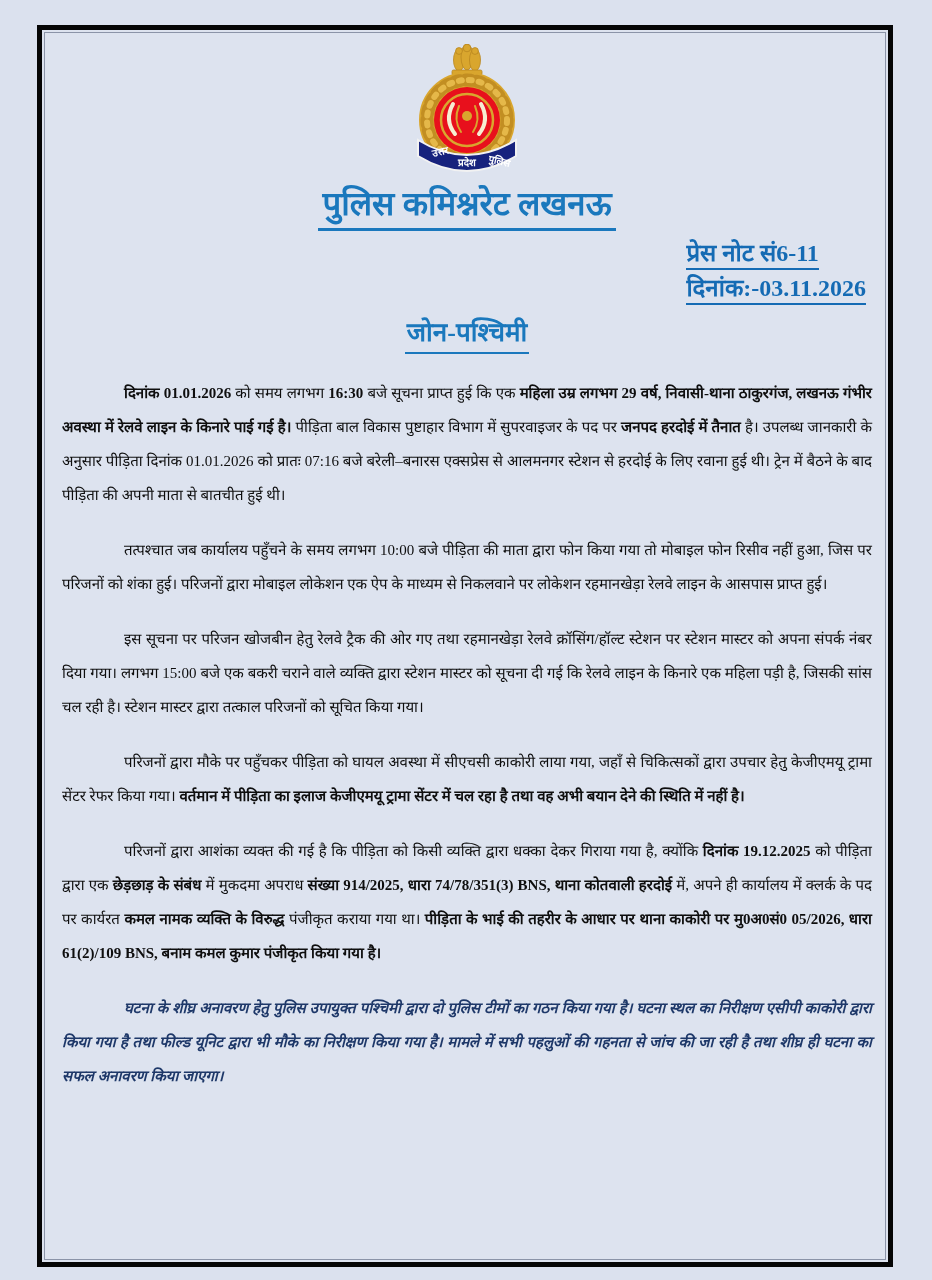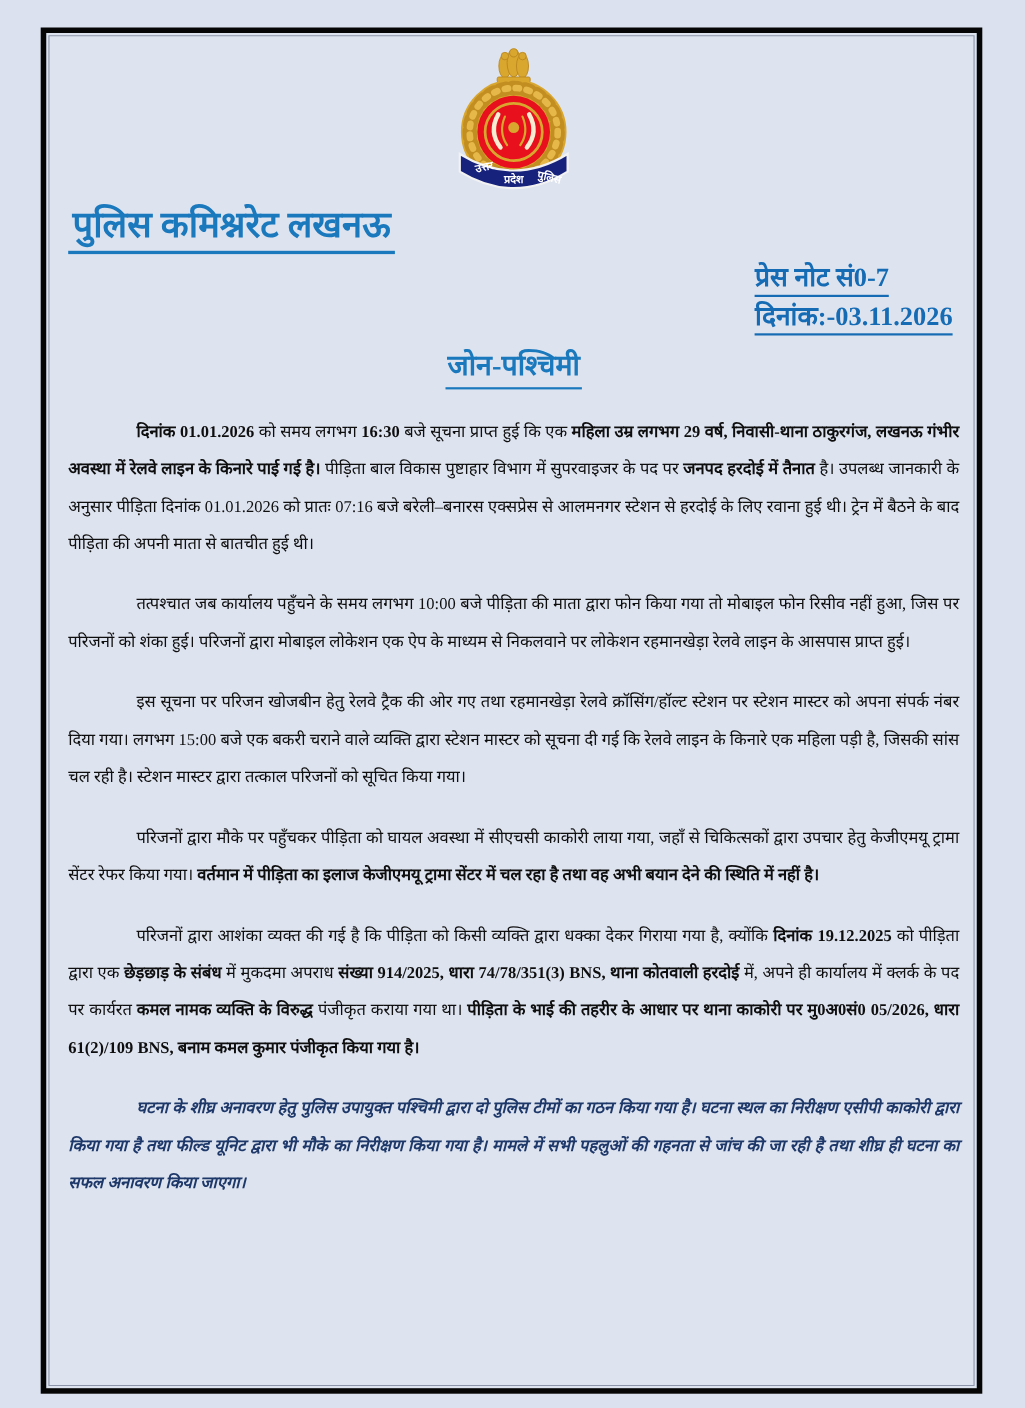--- a/index.html
+++ b/index.html
@@ -10,21 +10,21 @@
     -webkit-font-smoothing:antialiased;
   }
   .frame{
     position:absolute;left:37px;top:25px;width:856px;height:1242px;
     box-sizing:border-box;border:5px solid #050505;
     box-shadow:inset 0 0 0 2px #dde3ef, inset 0 0 0 3px #8b94a8;
     background:#dde3ef;
   }
   .content{box-sizing:border-box;height:100%;padding:12px 16px 0 20px;}
   .logo-wrap{text-align:center;margin-top:2px;height:132px;}
-  .title-row{text-align:left;margin-top:4px;}
+  .title-row{text-align:center;margin-top:4px;}
   .title{
     display:inline-block;color:#1a78bd;font-weight:bold;font-size:33px;
     border-bottom:3px solid #1a78bd;padding:0 4px 3px 4px;letter-spacing:0;
   }
   .press-block{margin-top:10px;text-align:right;padding-right:6px;line-height:1;}
   .press-inner{display:inline-block;text-align:left;}
   .press-line{
     display:block;color:#156bb4;font-weight:bold;font-size:24px;
     border-bottom:2px solid #156bb4;padding-bottom:3px;margin-bottom:6px;
     width:max-content;
@@ -87,21 +87,21 @@
         <text x="82" y="118" font-size="10" font-weight="bold" fill="#ffffff" transform="rotate(13 82 118)">पुलिस</text>
       </svg>
     </div>
 
     <div class="title-row">
       <span class="title">पुलिस कमिश्नरेट लखनऊ</span>
     </div>
 
     <div class="press-block">
       <span class="press-inner">
-        <span class="press-line">प्रेस नोट सं0-7</span>
+        <span class="press-line">प्रेस नोट सं6-11</span>
         <span class="press-line">दिनांक:-03.11.2026</span>
       </span>
     </div>
 
     <div class="zone-row">
       <span class="zone">जोन-पश्चिमी</span>
     </div>
 
     <div class="doc-body">
         <p class="para"><span class="b">दिनांक 01.01.2026</span><span> को समय लगभग </span><span class="b">16:30</span><span> बजे सूचना प्राप्त हुई कि एक </span><span class="b">महिला उम्र लगभग 29 वर्ष, निवासी-थाना ठाकुरगंज, लखनऊ गंभीर अवस्था में रेलवे लाइन के किनारे पाई गई है।</span><span> पीड़िता बाल विकास पुष्टाहार विभाग में सुपरवाइजर के पद पर </span><span class="b">जनपद हरदोई में तैनात</span><span> है। उपलब्ध जानकारी के अनुसार पीड़िता दिनांक 01.01.2026 को प्रातः 07:16 बजे बरेली–बनारस एक्सप्रेस से आलमनगर स्टेशन से हरदोई के लिए रवाना हुई थी। ट्रेन में बैठने के बाद पीड़िता की अपनी माता से बातचीत हुई थी।</span></p>

